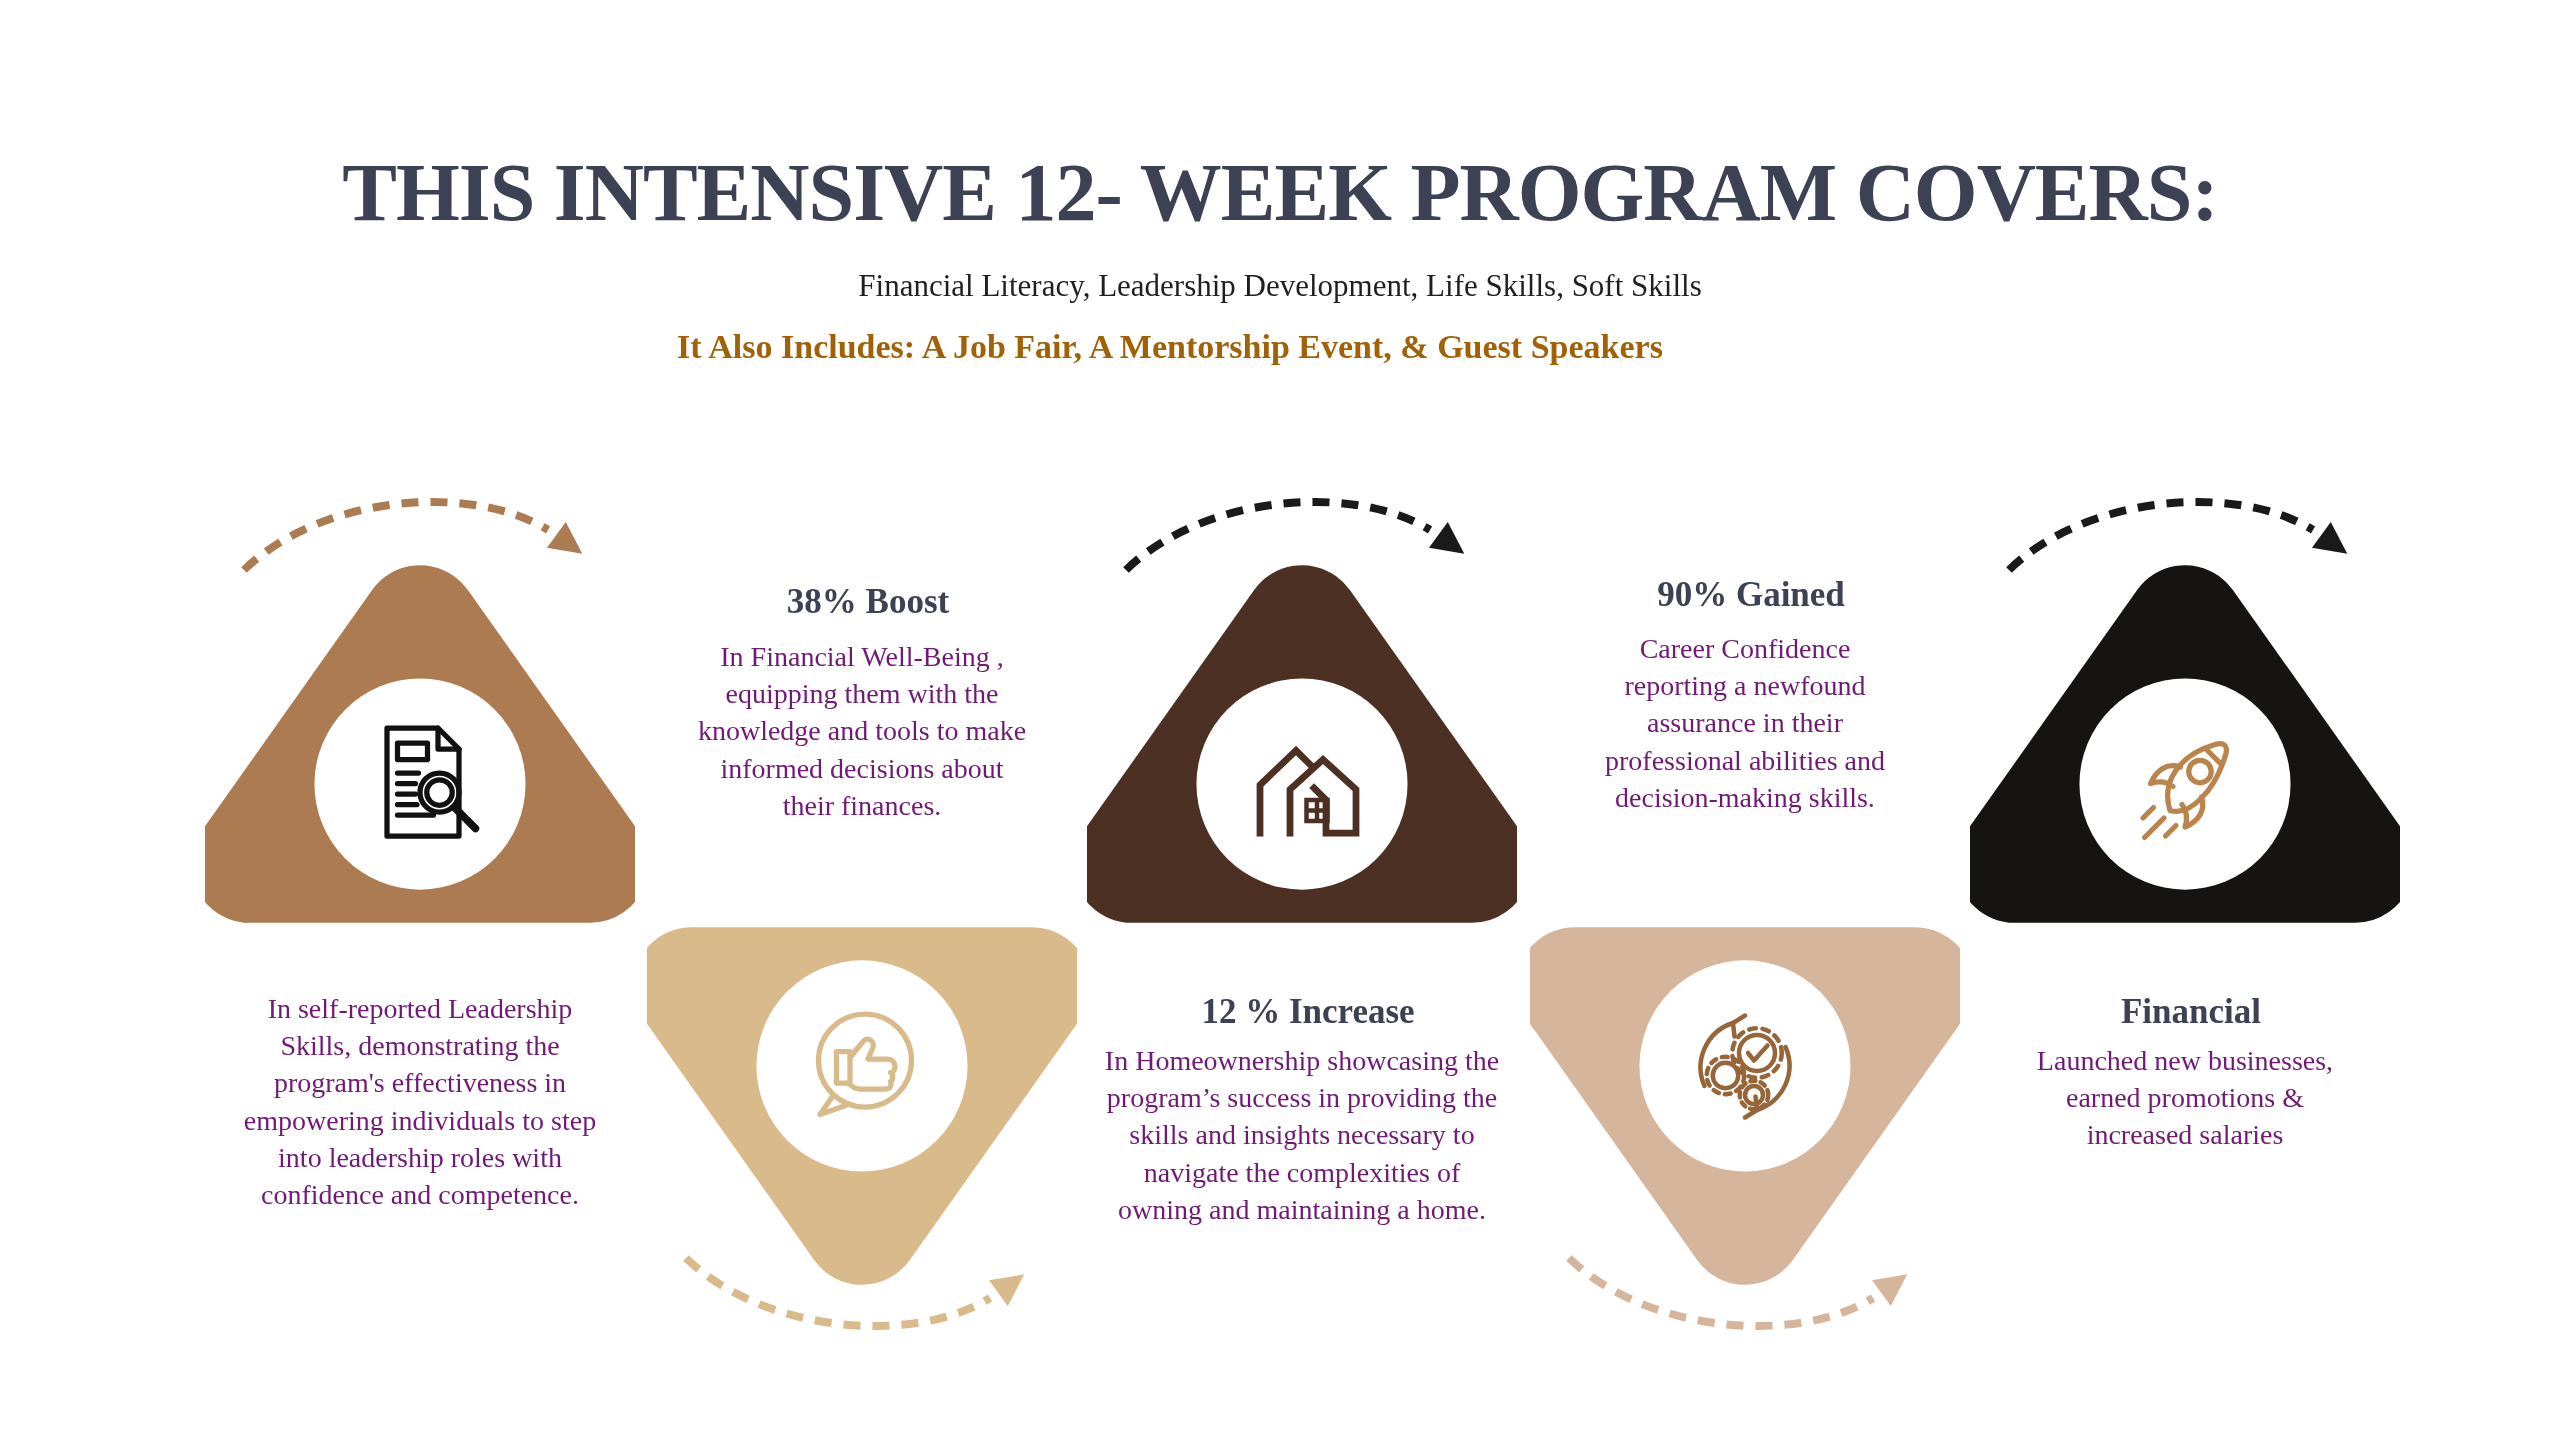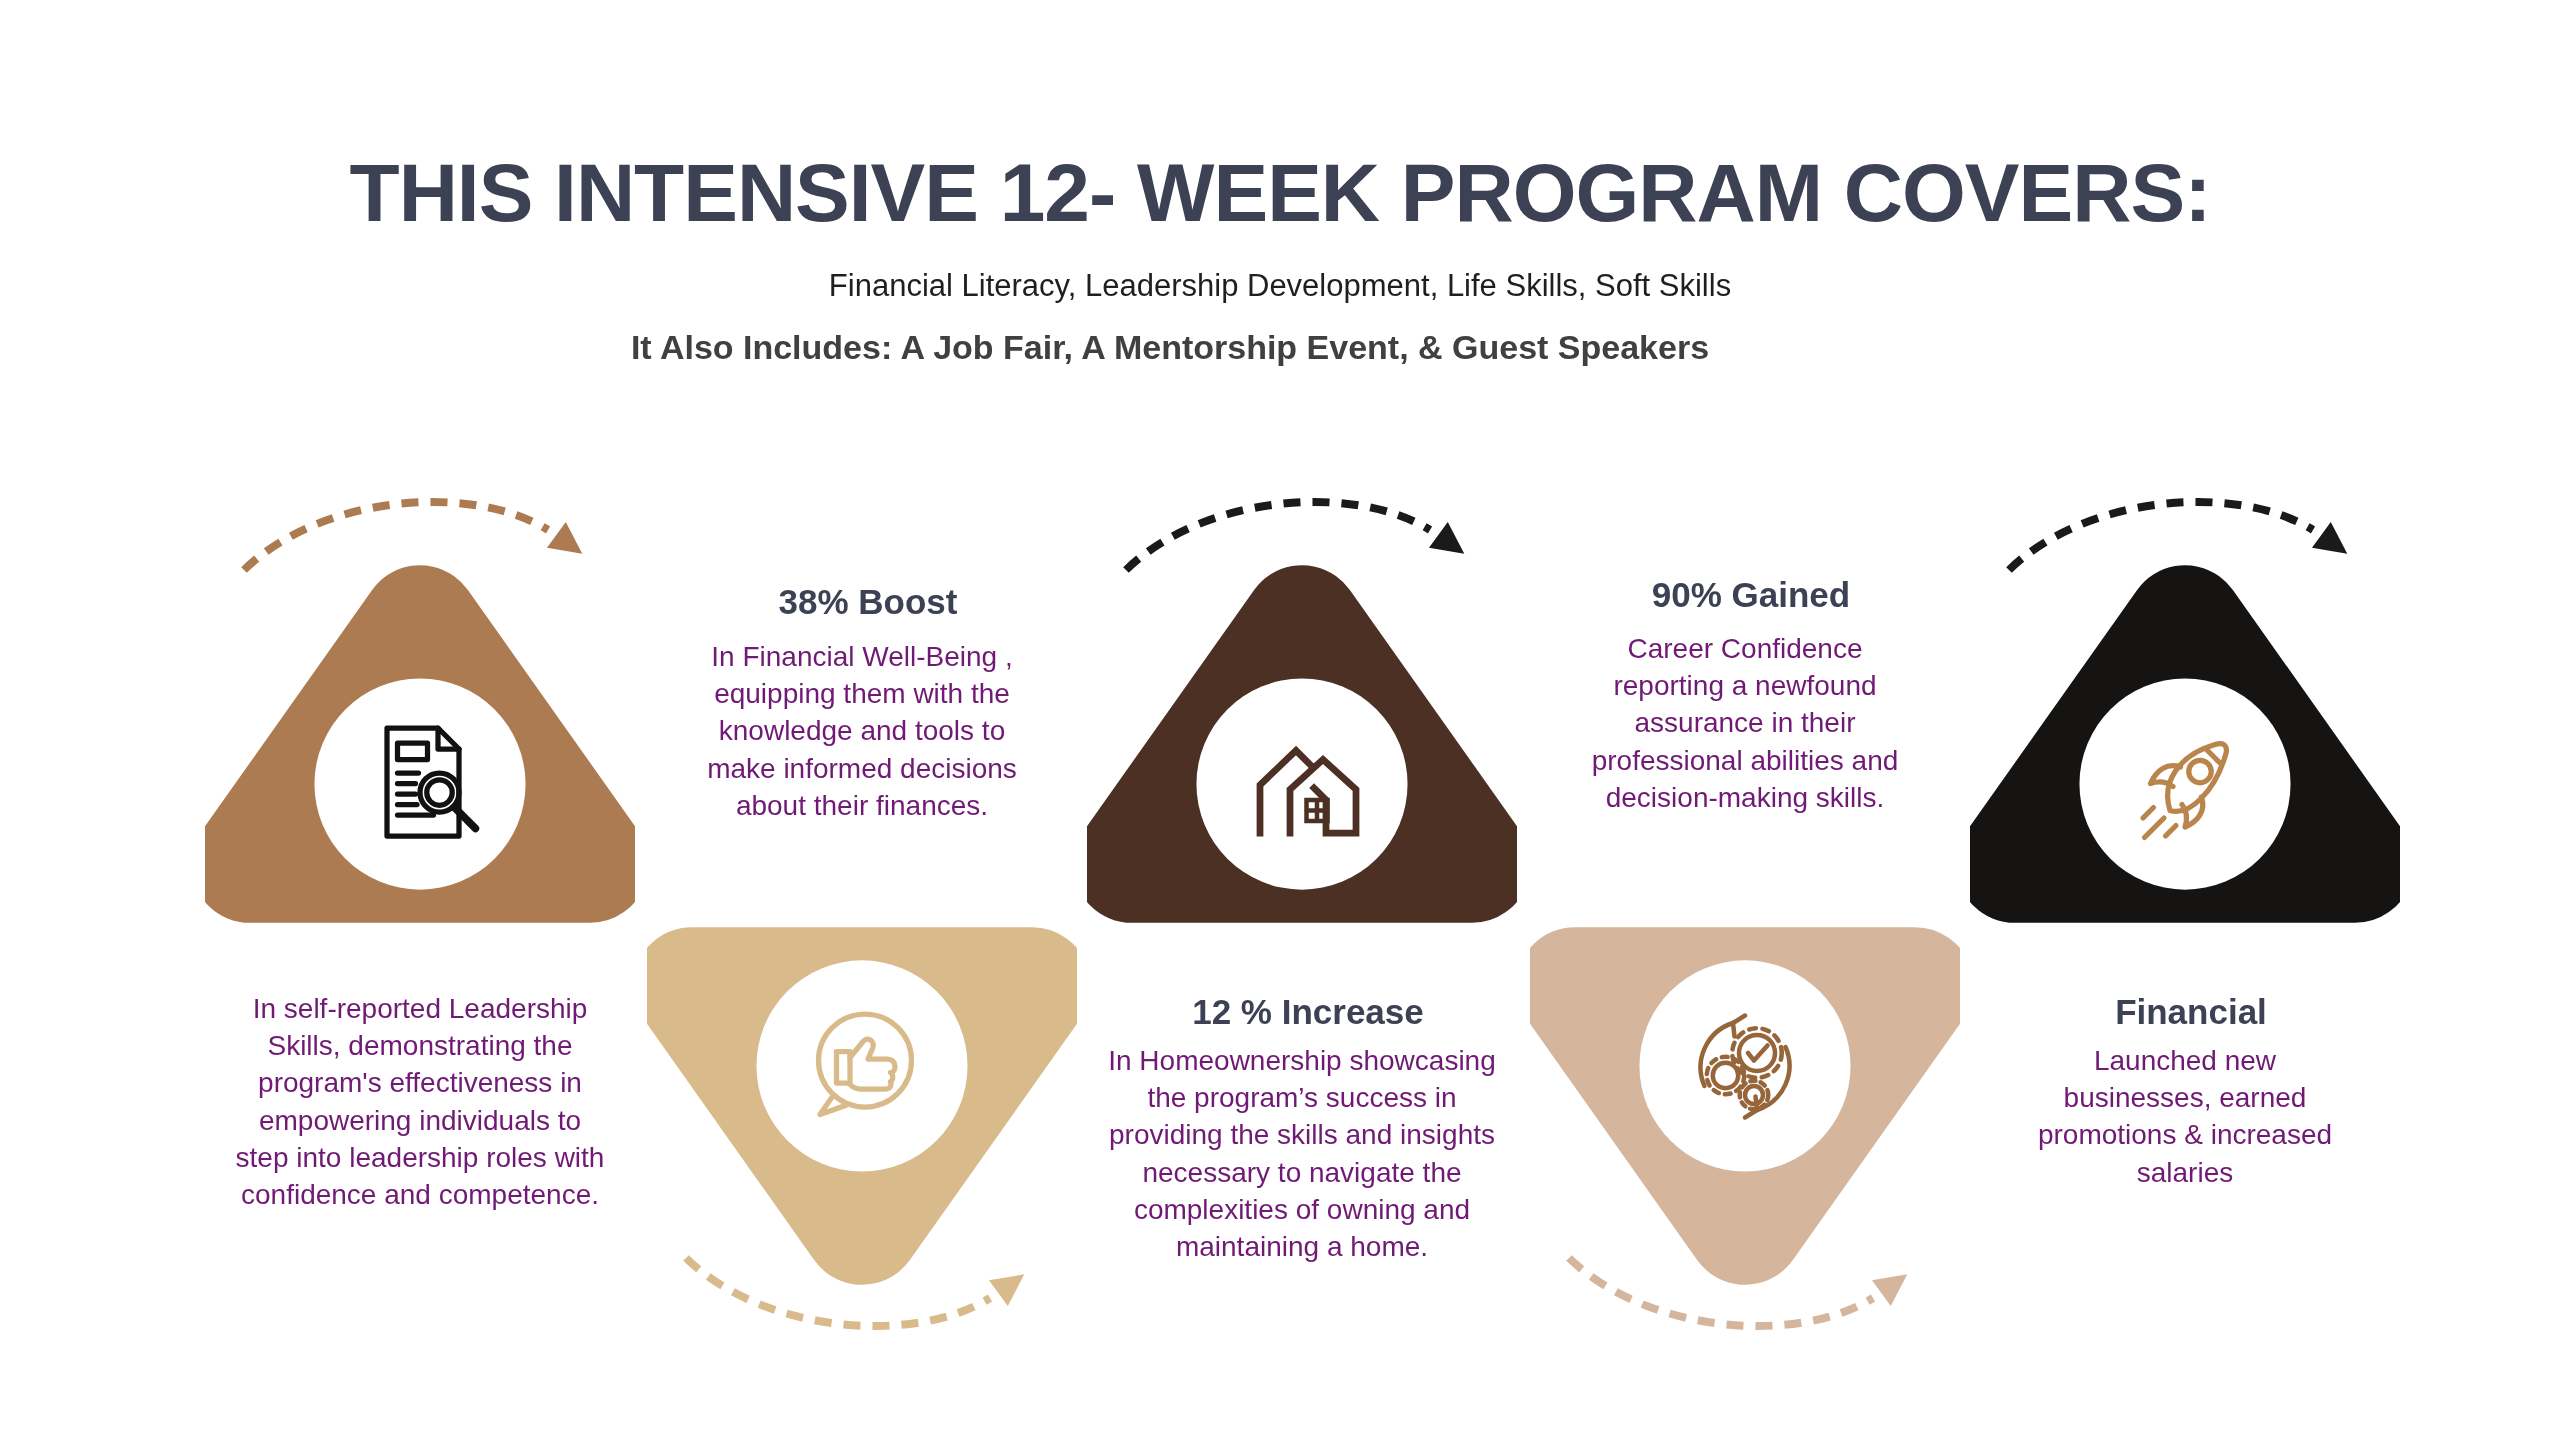--- a/index.html
+++ b/index.html
@@ -1,36 +1,36 @@
 <!DOCTYPE html>
 <html><head>
 <meta charset="utf-8">
 <style>
   html,body{margin:0;padding:0;background:#ffffff;}
   .canvas{
     position:relative;
     width:2560px;height:1440px;
     overflow:hidden;
     background:#ffffff;
-    font-family:Liberation Sans, sans-serif;
+    font-family:Liberation Serif, serif;
   }
   
   .hdr{position:absolute;left:0;top:0;width:2560px;text-align:center;}
   .hdr h1{
     margin:0;position:absolute;left:0;top:152px;width:2560px;
     font-size:82px;font-weight:800;letter-spacing:-1px;
     color:#3d4154;line-height:1.0;
   }
   .hdr .sub1{
     margin:0;position:absolute;left:0;top:268px;width:2560px;
     font-size:31px;font-weight:400;color:#1f1f1f;
   }
   .hdr .sub2{
     margin:0;position:absolute;left:0;top:328px;width:2340px;
-    font-size:34px;font-weight:700;color:#404040;
+    font-size:34px;font-weight:700;color:#a16207;
   }
   
   .col{position:absolute;top:470px;width:440px;height:950px;}
   .tri{position:absolute;left:5px;width:430px;height:400px;}
   .arc{position:absolute;left:30px;width:380px;height:110px;}
   .ic{position:absolute;width:150px;height:150px;}
   .card-heading{
     margin:0;position:absolute;left:6px;width:440px;text-align:center;
     font-size:35px;font-weight:700;color:#3d4154;
   }

